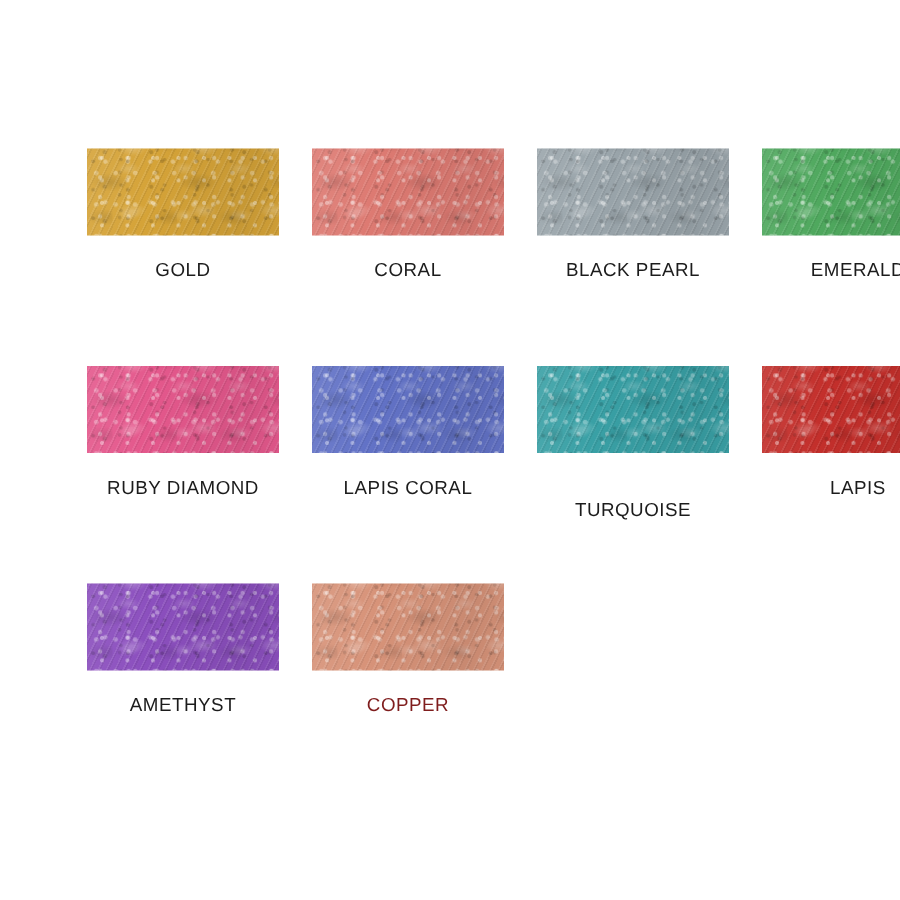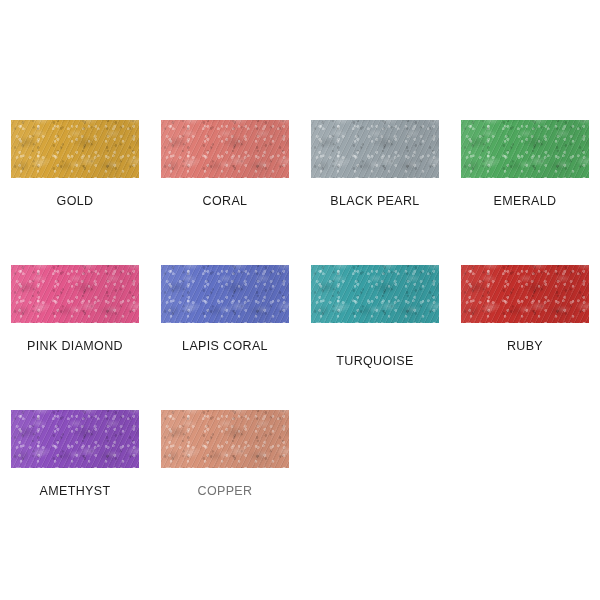--- a/index.html
+++ b/index.html
@@ -19,26 +19,27 @@
   #swatch-chart {
     position: relative;
     width: 600px;
     height: 600px;
     background: #ffffff;
   }
 
   .swatch-grid {
     position: absolute;
     left: 0;
-    top: 120px;
+    top: 99px;
     width: 496px;
     display: grid;
     grid-template-columns: repeat(4, 150px);
     grid-template-rows: repeat(3, 145px);
     justify-items: center;
+    padding-left: 47px;
   }
 
   .swatch-cell {
     width: 150px;
     display: flex;
     flex-direction: column;
     align-items: center;
   }
 
   .swatch-chip {
@@ -155,21 +156,21 @@
       <div class="swatch-label" style="color: rgb(28, 28, 28);">EMERALD</div>
     </div>
 
     <div class="swatch-cell">
       <div class="swatch-chip" style="background-color: rgb(228, 88, 140);">
         <span class="tex-a"></span>
         <span class="tex-b"></span>
         <span class="tex-c"></span>
         <span class="tex-d"></span>
       </div>
-      <div class="swatch-label" style="color: rgb(28, 28, 28);">PINK DIAMOND</div>
+      <div class="swatch-label" style="color: rgb(28, 28, 28);">RUBY DIAMOND</div>
     </div>
 
 
     <div class="swatch-cell">
       <div class="swatch-chip" style="background-color: rgb(98, 114, 198);">
         <span class="tex-a"></span>
         <span class="tex-b"></span>
         <span class="tex-c"></span>
         <span class="tex-d"></span>
       </div>
@@ -186,37 +187,37 @@
       <div class="swatch-label" style="color: rgb(28, 28, 28); margin-top: 32px;">TURQUOISE</div>
     </div>
 
     <div class="swatch-cell">
       <div class="swatch-chip" style="background-color: rgb(195, 47, 43);">
         <span class="tex-a"></span>
         <span class="tex-b"></span>
         <span class="tex-c"></span>
         <span class="tex-d"></span>
       </div>
-      <div class="swatch-label" style="color: rgb(28, 28, 28);">RUBY</div>
+      <div class="swatch-label" style="color: rgb(28, 28, 28);">LAPIS</div>
     </div>
 
     <div class="swatch-cell">
       <div class="swatch-chip" style="background-color: rgb(139, 79, 190);">
         <span class="tex-a"></span>
         <span class="tex-b"></span>
         <span class="tex-c"></span>
         <span class="tex-d"></span>
       </div>
       <div class="swatch-label" style="color: rgb(28, 28, 28);">AMETHYST</div>
     </div>
 
     <div class="swatch-cell">
       <div class="swatch-chip" style="background-color: rgb(215, 147, 121);">
         <span class="tex-a"></span>
         <span class="tex-b"></span>
         <span class="tex-c"></span>
         <span class="tex-d"></span>
       </div>
-      <div class="swatch-label" style="color: #737373;">COPPER</div>
+      <div class="swatch-label" style="color: #7f1d1d;">COPPER</div>
     </div>
 
   </div>
 </div>
 
 </body></html>

